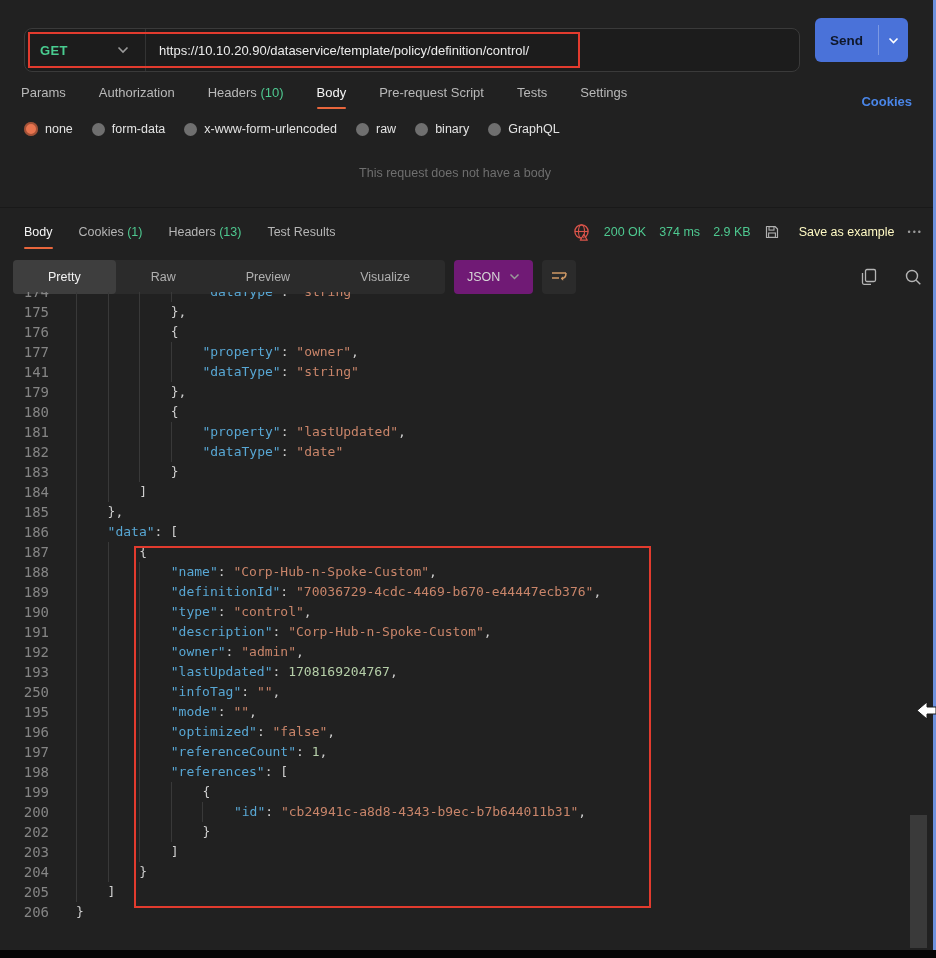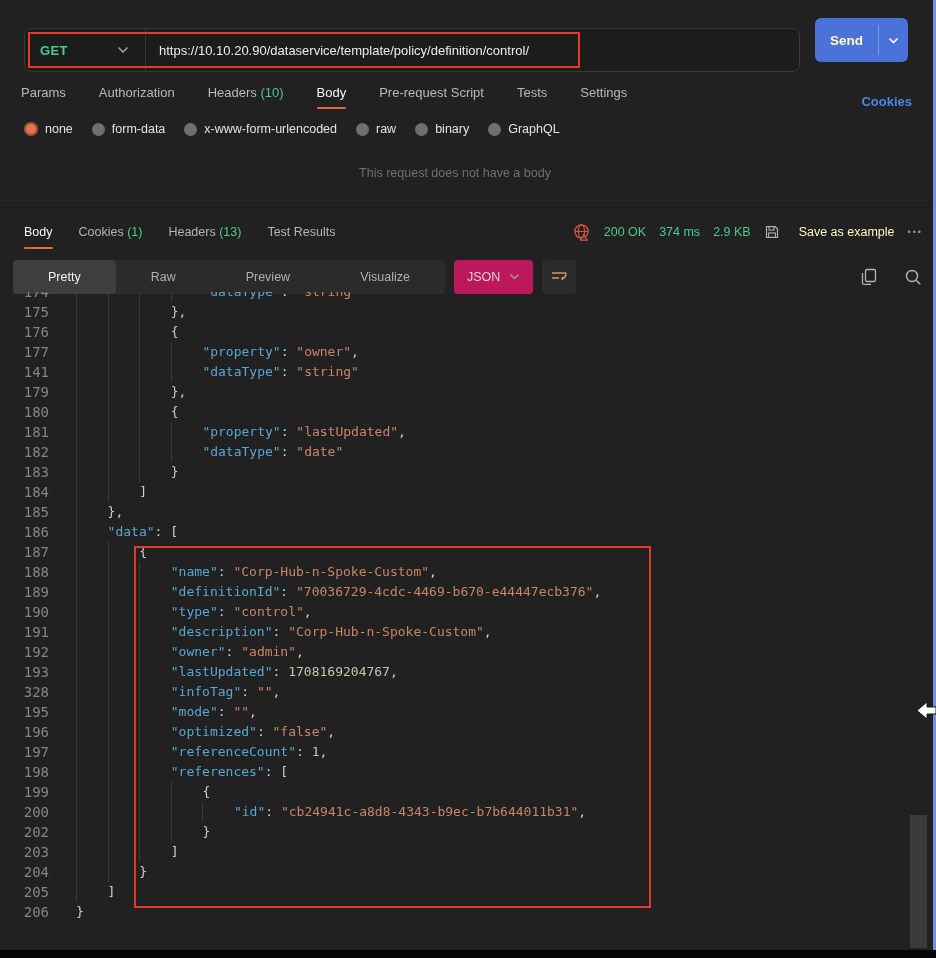--- a/index.html
+++ b/index.html
@@ -13,21 +13,21 @@
   #method{width:120px;display:flex;align-items:center;justify-content:space-between;
           padding:0 16px 0 15px;cursor:pointer;flex:none}
   #method-label{color:#49cc90;font-weight:700;font-size:13px;letter-spacing:.3px}
   .vsep{width:1px;height:100%;background:#333;flex:none}
   #url-text{flex:1;padding-left:13px;font-size:13px;color:#ececec;white-space:nowrap;overflow:hidden}
   #url-redbox{position:absolute;left:3px;top:3px;width:552px;height:36px;border:2px solid #e23b2e;
               pointer-events:none;z-index:5}
 
   
   #send{position:absolute;left:815px;top:18px;width:93px;height:44px;background:#4a72d9;
-        border-radius:6px;display:flex;color:#fef9c3;cursor:pointer}
+        border-radius:6px;display:flex;color:#0f172a;cursor:pointer}
   #send-main{flex:1;display:flex;align-items:center;justify-content:center;font-size:13.5px;font-weight:700}
   #send-sep{width:1px;background:rgba(255,255,255,.28);margin:7px 0}
   #send-caret{width:29px;display:flex;align-items:center;justify-content:center}
 
   
   #req-tabs{position:absolute;left:21px;top:74px;right:24px;height:35px;display:flex;
             align-items:flex-end;gap:33px;font-size:13px;color:#b9b9b9}
   .tab{cursor:pointer;position:relative;padding:9px 0;white-space:nowrap}
   .tab.active{color:#f5f5f5}
   .tab.active::after{content:"";position:absolute;left:0;right:0;bottom:0;height:2px;
@@ -54,21 +54,21 @@
   .green{color:#4ec990}
   #save-ex{color:#fef9c3;display:flex;align-items:center;gap:19px;cursor:pointer}
   #more-dots{color:#9a9a9a;font-size:9px;letter-spacing:2px;cursor:pointer}
 
   
   #view-row{position:absolute;left:13px;top:259px;right:14px;height:35px;display:flex;align-items:center}
   #seg{display:flex;background:#2b2b2b;border-radius:4px;height:34px;align-items:stretch}
   .seg-item{padding:0 35px;display:flex;align-items:center;font-size:12.5px;color:#b0b0b0;
             border-radius:4px;cursor:pointer}
   .seg-item.active{background:#3e3e3e;color:#f2f2f2}
-  #lang{margin-left:9px;background:#be185d;border-radius:4px;height:34px;display:flex;
+  #lang{margin-left:9px;background:#701a75;border-radius:4px;height:34px;display:flex;
         align-items:center;padding:0 13px;gap:9px;color:#d5d5d5;font-size:12.5px;cursor:pointer}
   #wrap-btn{margin-left:9px;width:34px;height:34px;background:#2b2b2b;border-radius:4px;
             display:flex;align-items:center;justify-content:center;cursor:pointer}
   #view-icons{margin-left:auto;display:flex;gap:27px;align-items:center}
   #view-icons svg{cursor:pointer}
 
   
   #code{position:absolute;top:292px;left:0;width:908px;height:658px;overflow:hidden;
         font-family:"DejaVu Sans Mono",monospace;font-size:13px}
   #code-inner{margin-top:-10px}
@@ -294,21 +294,21 @@
         </div>
         <div class="cl">
           <span class="ln">192</span>
           <span class="lc"><span class="ind"></span><span class="ind"></span><span class="ind"></span><span class="tk">"owner"</span><span class="tp">: </span><span class="ts">"admin"</span><span class="tp">,</span></span>
         </div>
         <div class="cl">
           <span class="ln">193</span>
           <span class="lc"><span class="ind"></span><span class="ind"></span><span class="ind"></span><span class="tk">"lastUpdated"</span><span class="tp">: </span><span class="tn">1708169204767</span><span class="tp">,</span></span>
         </div>
         <div class="cl">
-          <span class="ln">328</span>
+          <span class="ln">250</span>
           <span class="lc"><span class="ind"></span><span class="ind"></span><span class="ind"></span><span class="tk">"infoTag"</span><span class="tp">: </span><span class="ts">""</span><span class="tp">,</span></span>
         </div>
         <div class="cl">
           <span class="ln">195</span>
           <span class="lc"><span class="ind"></span><span class="ind"></span><span class="ind"></span><span class="tk">"mode"</span><span class="tp">: </span><span class="ts">""</span><span class="tp">,</span></span>
         </div>
         <div class="cl">
           <span class="ln">196</span>
           <span class="lc"><span class="ind"></span><span class="ind"></span><span class="ind"></span><span class="tk">"optimized"</span><span class="tp">: </span><span class="ts">"false"</span><span class="tp">,</span></span>
         </div>

